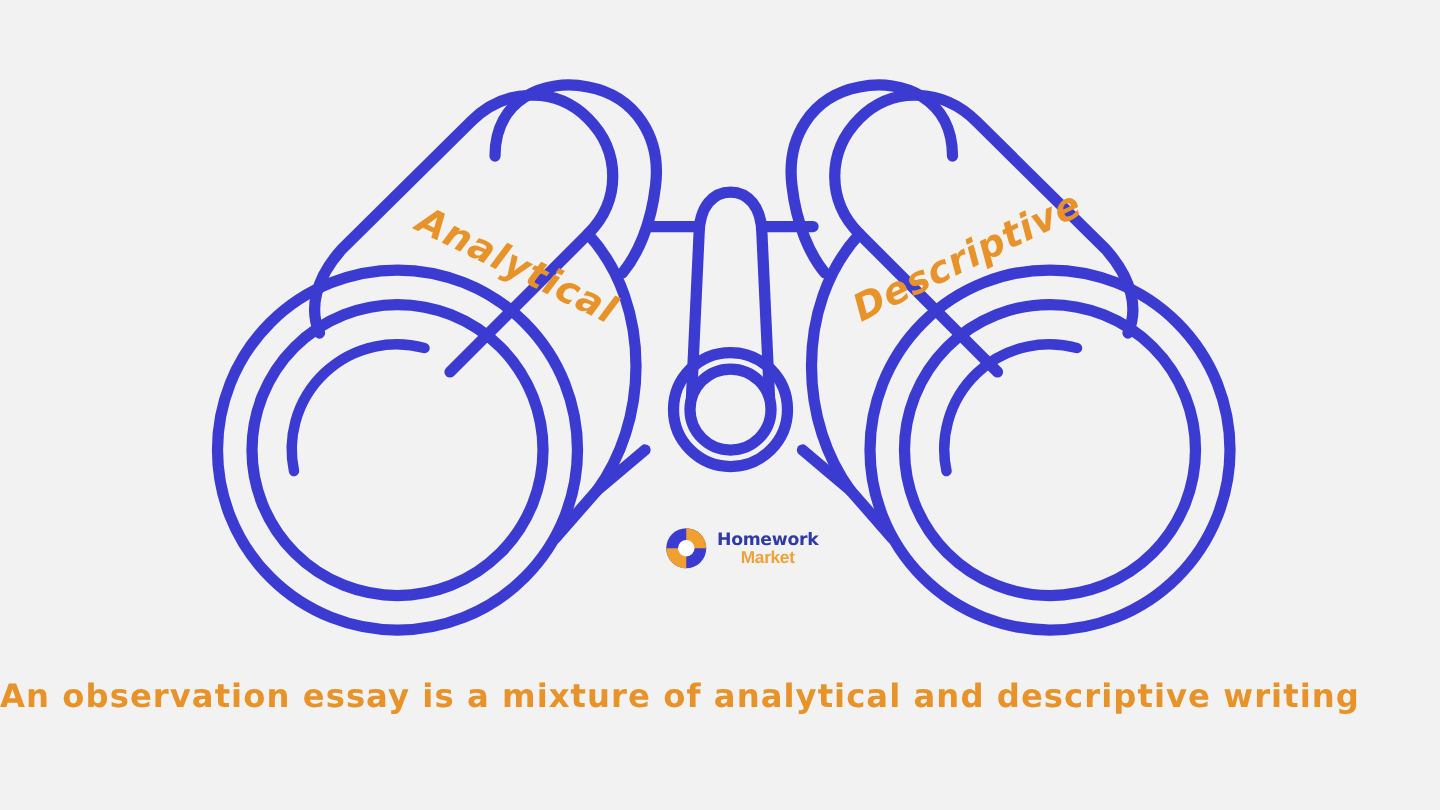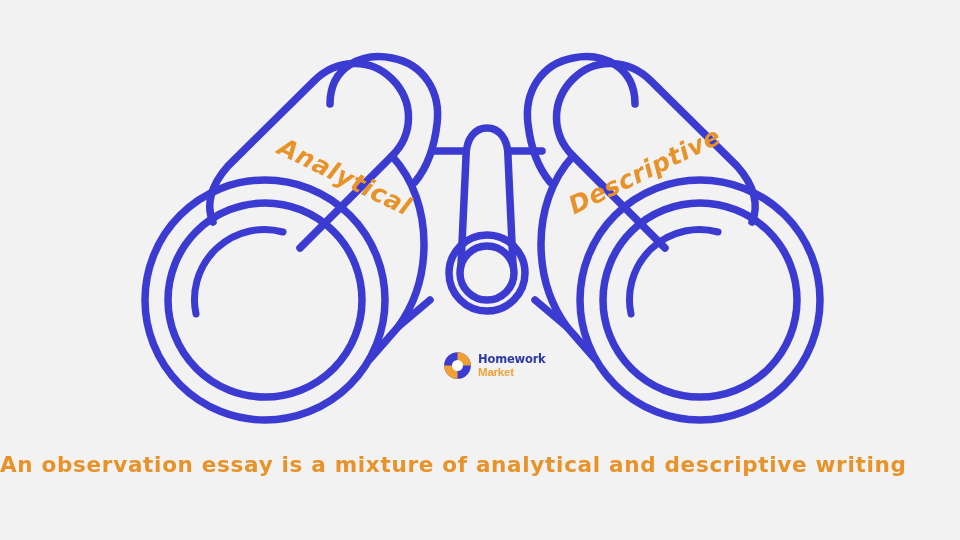--- a/index.html
+++ b/index.html
@@ -73,20 +73,21 @@
   }
   #brand-mark {
     width: 29px;
     height: 29px;
     flex: 0 0 auto;
   }
   #brand-text {
     display: flex;
     flex-direction: column;
     line-height: 1.05;
+    text-align: center;
   }
   .brand-line1 {
     font-family: "DejaVu Sans", sans-serif;
     font-weight: bold;
     font-size: 11.5px;
     color: #2f3aa8;
     letter-spacing: -0.2px;
   }
   .brand-line2 {
     font-family: Liberation Sans, sans-serif;

